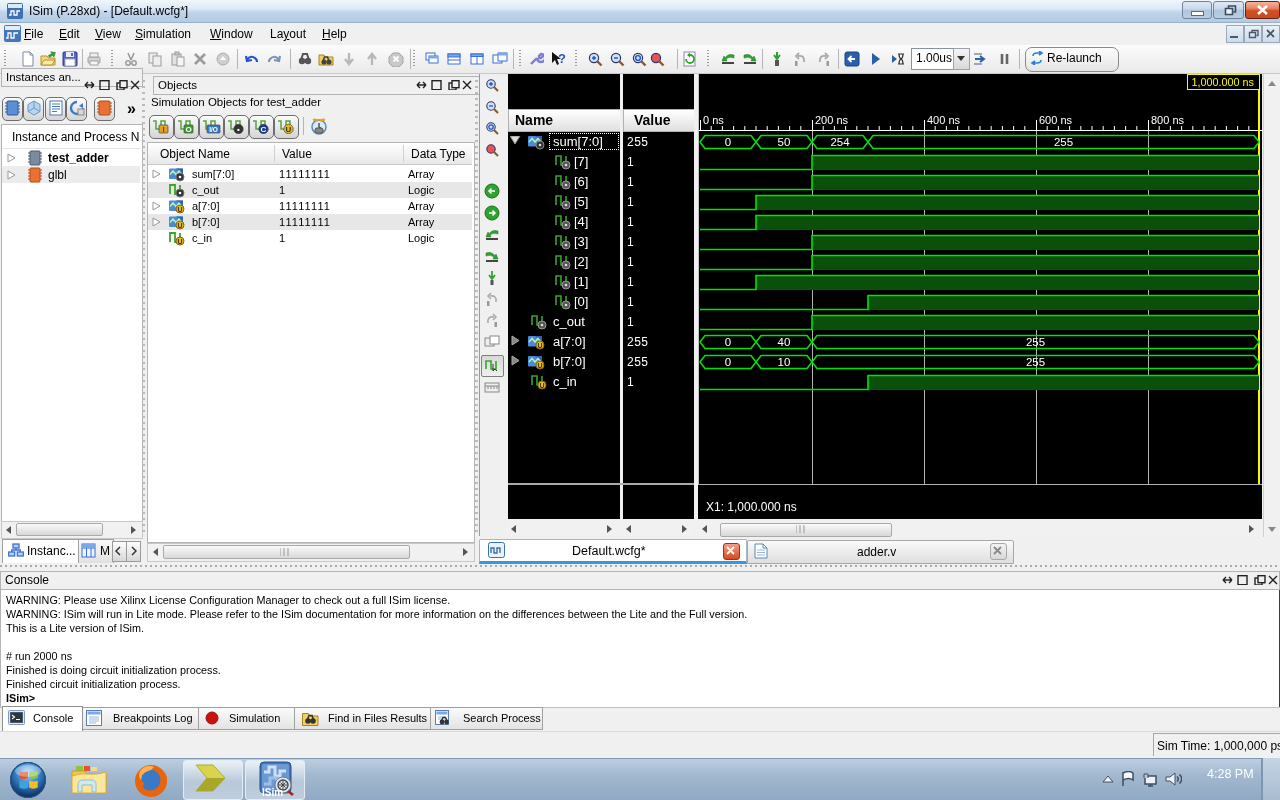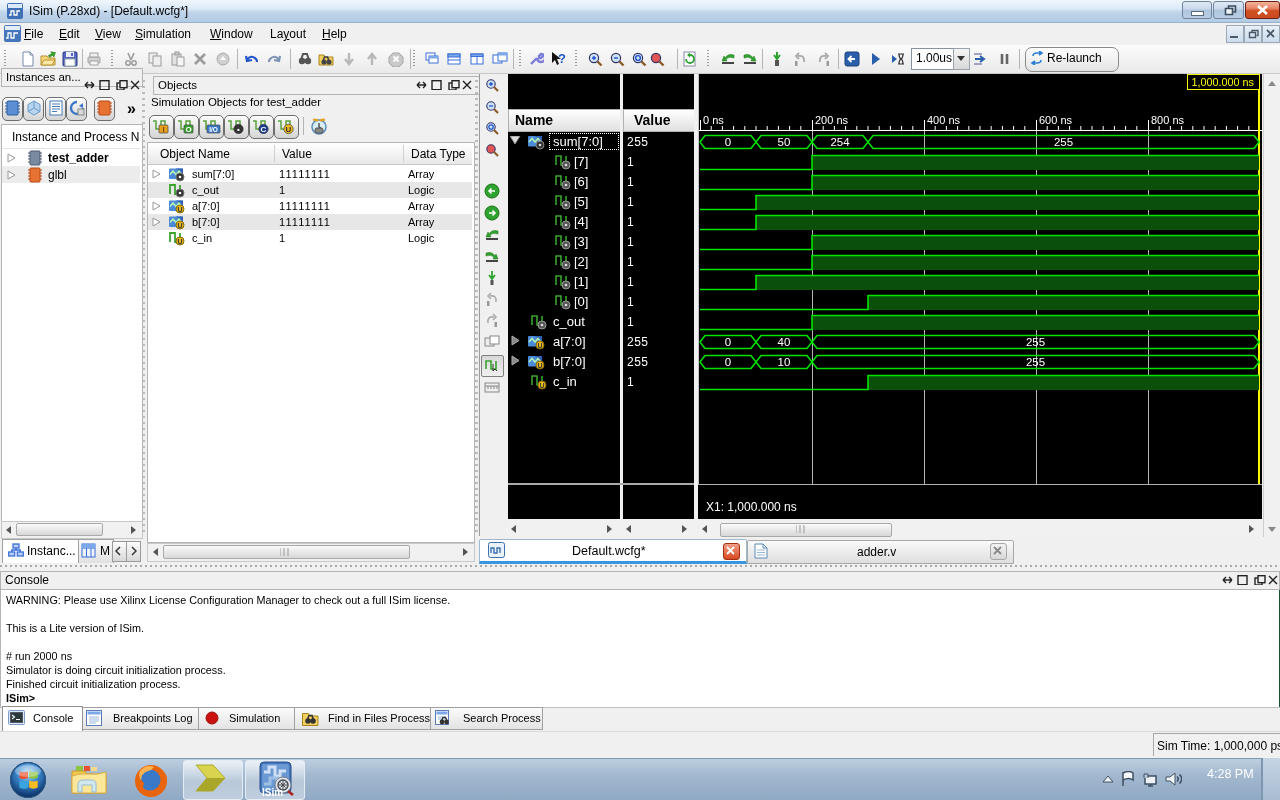--- a/index.html
+++ b/index.html
@@ -825,23 +825,24 @@
     <g stroke="#222" stroke-width="1.4" fill="none">
       <path d="M1 5 h9 M1 5 l3-3 M1 5 l3 3 M10 5 l-3-3 M10 5 l-3 3"></path>
       <rect x="16" y="0.7" width="9" height="9"></rect>
       <rect x="33" y="3" width="7" height="7"></rect>
       <rect x="36" y="0.7" width="7" height="7" fill="#f0f0f0"></rect>
       <path d="M47 1 l8 8 M55 1 l-8 8"></path>
     </g>
   </svg>
 <div class="abs" id="consolebody" style="left:0;top:590px;width:1278px;height:117px;background:#fff;border-left:1px solid #b4b4b4;border-right:1px solid #14532d;">
  <div style="top:4px">WARNING: Please use Xilinx License Configuration Manager to check out a full ISim license.</div>
+ <div style="top:18px">WARNING: ISim will run in Lite mode. Please refer to the ISim documentation for more information on the differences between the Lite and the Full version.</div>
  <div style="top:32px">This is a Lite version of ISim.</div>
  <div style="top:60px"># run 2000 ns</div>
- <div style="top:74px">Simulator is doing circuit initialization process.</div>
+ <div style="top:74px">Finished is doing circuit initialization process.</div>
  <div style="top:88px">Finished circuit initialization process.</div>
  <div style="top:102px;font-weight:bold">ISim&gt;</div>
   </div>
 <div class="abs" style="left:0;top:707px;width:1280px;height:24px;background:#f0f0f0;border-top:1px solid #c0c0c0;"></div>
 <div class="abs" style="left:82px;top:707px;width:116px;height:21px;background:linear-gradient(#fbfbfb,#e3e3e3);border:1px solid #a0a0a0;"></div>
 <div class="abs" style="left:198px;top:707px;width:96px;height:21px;background:linear-gradient(#fbfbfb,#e3e3e3);border:1px solid #a0a0a0;"></div>
 <div class="abs" style="left:294px;top:707px;width:136px;height:21px;background:linear-gradient(#fbfbfb,#e3e3e3);border:1px solid #a0a0a0;"></div>
 <div class="abs" style="left:430px;top:707px;width:111px;height:21px;background:linear-gradient(#fbfbfb,#e3e3e3);border:1px solid #a0a0a0;"></div>
 <div class="abs" style="left:2px;top:706px;width:79px;height:25px;background:#fff;border:1px solid #909090;border-bottom:none;"></div>
 <svg class="abs" style="left:8px;top:710px" width="17" height="16">
@@ -860,21 +861,21 @@
 <svg class="abs" style="left:205px;top:711px" width="14" height="14">
     <circle cx="7" cy="7" r="6" fill="#cc1111" stroke="#911"></circle>
   </svg>
 <div class="abs nw" style="left:229px;top:712px;font-size:11px;">Simulation</div>
 <svg class="abs" style="left:302px;top:710px" width="17" height="17">
     <path d="M0.5 3.5 h6 l1.5 2.5 h8 v9.5 h-15.5 z" fill="#f2cf60" stroke="#a8841e"></path>
     <circle cx="6" cy="11" r="2.8" fill="#333"></circle>
     <circle cx="11" cy="11" r="2.8" fill="#333"></circle>
     <path d="M5.5 9.5 l1.5-4 h3 l1.5 4" fill="none" stroke="#333" stroke-width="1.6"></path>
   </svg>
-<div class="abs nw" style="left:328px;top:712px;font-size:11px;">Find in Files Process</div>
+<div class="abs nw" style="left:328px;top:712px;font-size:11px;">Find in Files Results</div>
 <svg class="abs" style="left:435px;top:710px" width="17" height="17">
     <rect x="0.5" y="0.5" width="13" height="14" fill="#fff" stroke="#5a7ab8"></rect>
     <rect x="1.5" y="1.5" width="11" height="3" fill="#7aa8e8"></rect>
     <path d="M3 7 h8 M3 9 h8" stroke="#9ab8d8"></path>
     <circle cx="7" cy="12" r="2.4" fill="#333"></circle>
     <circle cx="11.5" cy="12" r="2.4" fill="#333"></circle>
     <path d="M6.5 10.5 l1.5-3 h2.5 l1.5 3" fill="none" stroke="#333" stroke-width="1.4"></path>
   </svg>
 <div class="abs nw" style="left:463px;top:712px;font-size:11px;">Search Process</div>
 <div class="abs" id="statusbar" style="left:0;top:731px;width:1280px;height:27px;background:#f0f0f0;border-top:1px solid #dadada;"></div>

